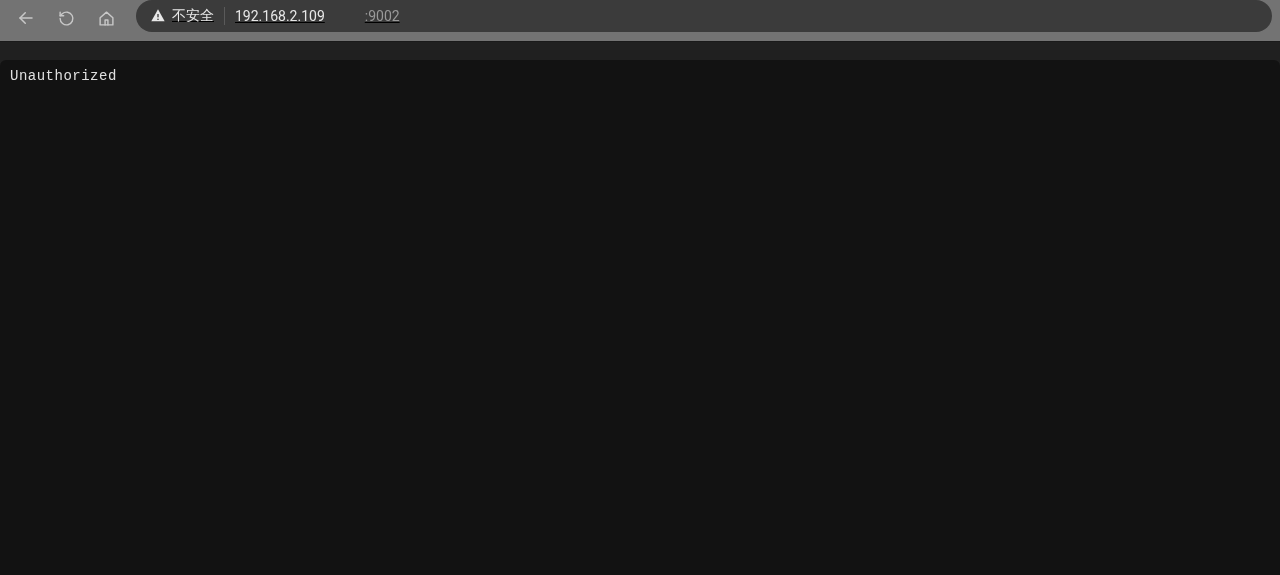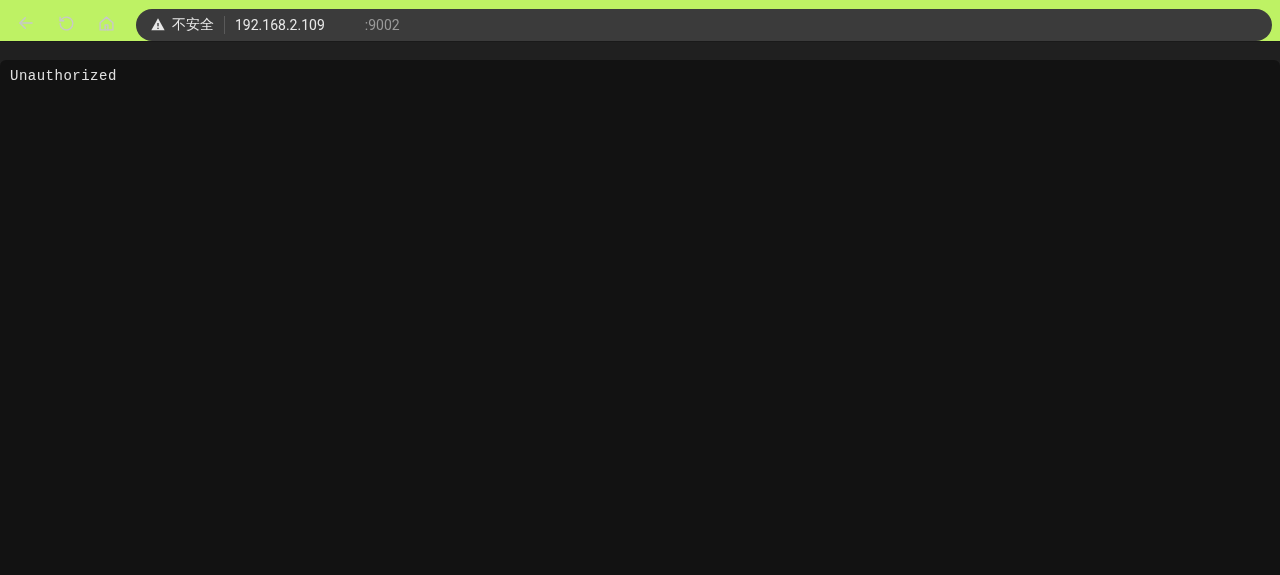--- a/index.html
+++ b/index.html
@@ -9,26 +9,27 @@
     }
     body {
       width: 1280px;
       height: 575px;
       background: #202020;
       font-family: -apple-system, BlinkMacSystemFont, "Segoe UI", Roboto, sans-serif;
       overflow: hidden;
     }
     .browser-chrome {
       height: 42px;
-      background: #bef264;
+      background: #737373;
       display: flex;
-      align-items: flex-end;
+      align-items: flex-start;
       padding: 0 8px;
       gap: 6px;
       border-bottom: 1px solid #1a1a1a;
+      text-decoration: underline;
     }
     .nav-buttons {
       display: flex;
       align-items: center;
       gap: 4px;
     }
     .nav-btn {
       width: 36px;
       height: 36px;
       display: flex;

